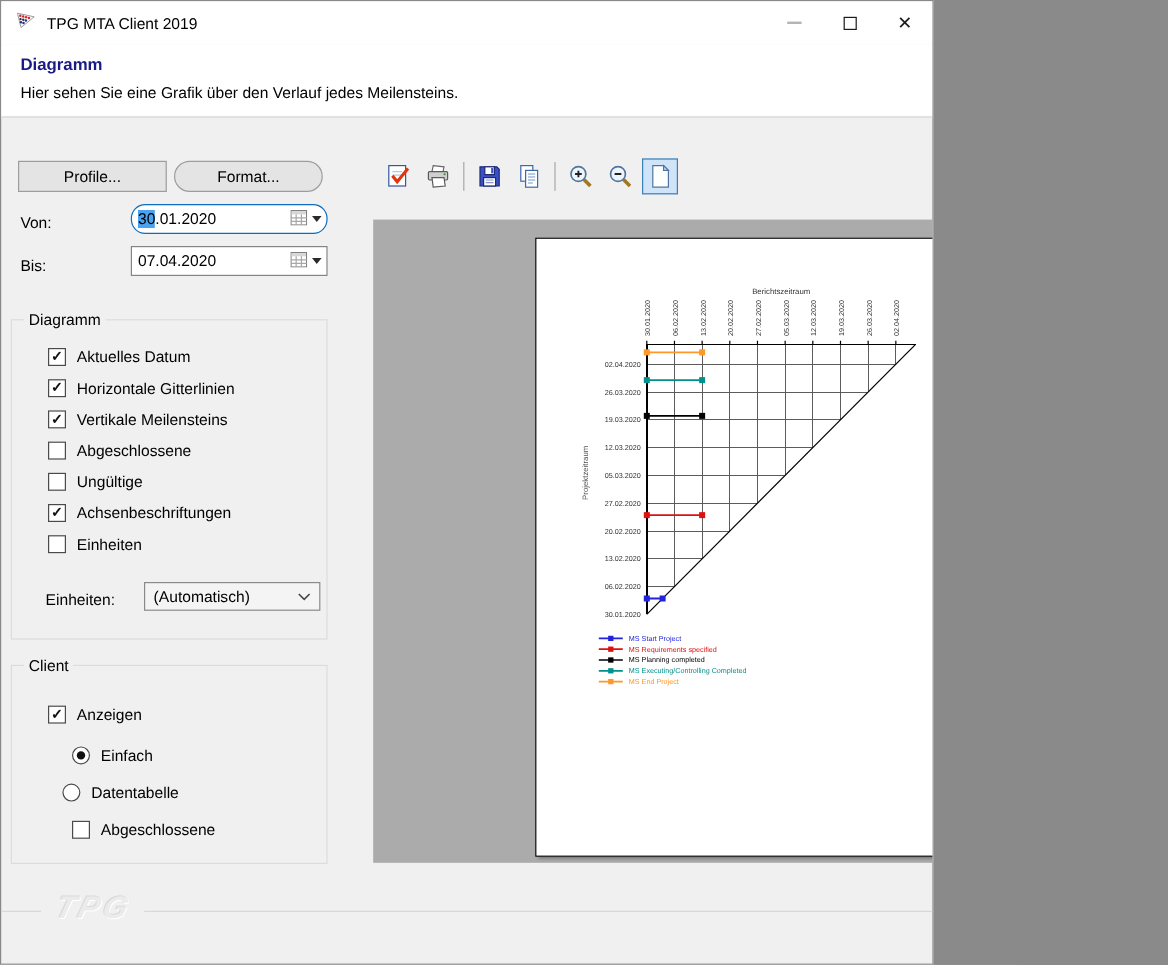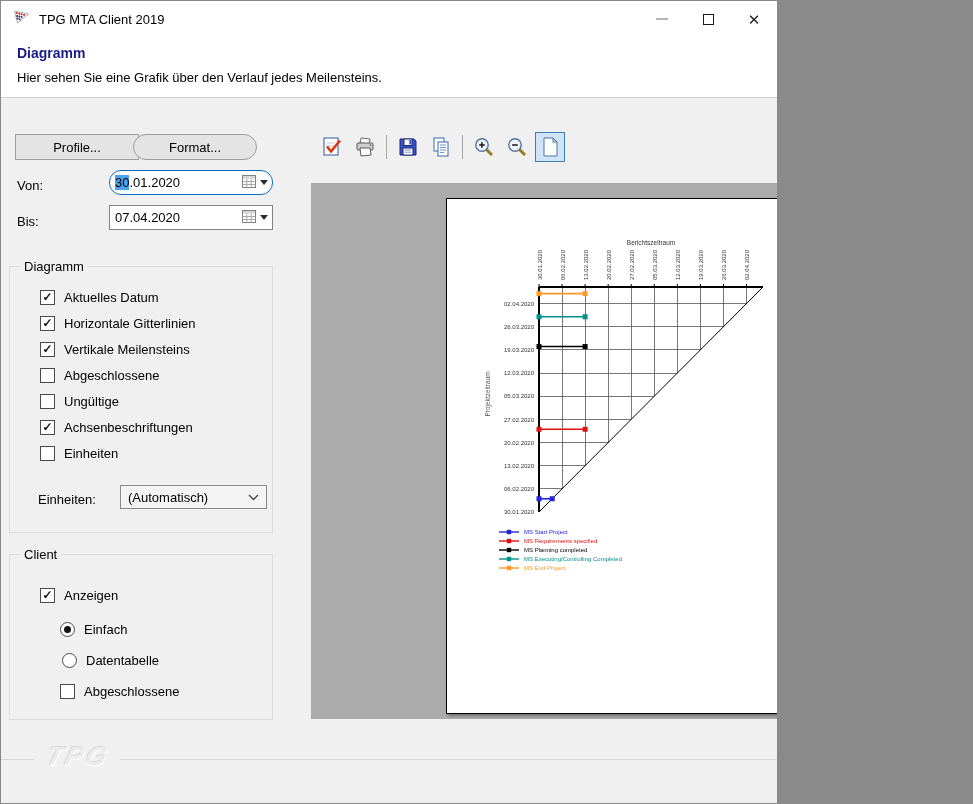--- a/index.html
+++ b/index.html
@@ -106,21 +106,21 @@
         </div>
     </div>
   </div>
 
   <div class="header">
     <div class="page-title">Diagramm</div>
     <div class="page-subtitle">Hier sehen Sie eine Grafik über den Verlauf jedes Meilensteins.</div>
   </div>
 
   <div class="btn" style="left:14px; top:133px; width:124px; height:26px;">Profile...</div>
-  <div class="btn" style="left:132px; top:133px; width:124px; height:26px;border-radius:13px;">Format...</div>
+  <div class="btn" style="left:144px; top:133px; width:124px; height:26px;border-radius:13px;">Format...</div>
 
   <div class="lbl" style="left:16px; top:177px;">Von:</div>
   <div class="datefield focused" style="top:169px;border-radius:12px;">
     <span class="sel">30</span>
       <span>.01.2020</span>
     <span class="df-icons">
       <span>
         <svg width="14" height="13" viewBox="0 0 14 13">
           <rect x="0.5" y="0.5" width="13" height="12" fill="#fff" stroke="#808080"></rect>
           <rect x="1" y="1" width="12" height="2.6" fill="#d6d6d6"></rect>
@@ -197,21 +197,21 @@
     <div class="row abs-row" style="left:30px; top:32px;">
       <span class="cb">✓</span>
       <span class="row-label">Anzeigen</span>
     </div>
     <div class="row abs-row" style="left:50px; top:66px;">
       <span class="rb">
           <span class="dot"></span>
         </span>
       <span class="row-label">Einfach</span>
     </div>
-    <div class="row abs-row" style="left:52px; top:97px;">
+    <div class="row abs-row" style="left:42px; top:97px;">
       <span class="rb"></span>
       <span class="row-label">Datentabelle</span>
     </div>
     <div class="row abs-row" style="left:50px; top:128px;">
       <span class="cb"></span>
       <span class="row-label">Abgeschlossene</span>
     </div>
   </div>
 
   <div class="toolbar">

